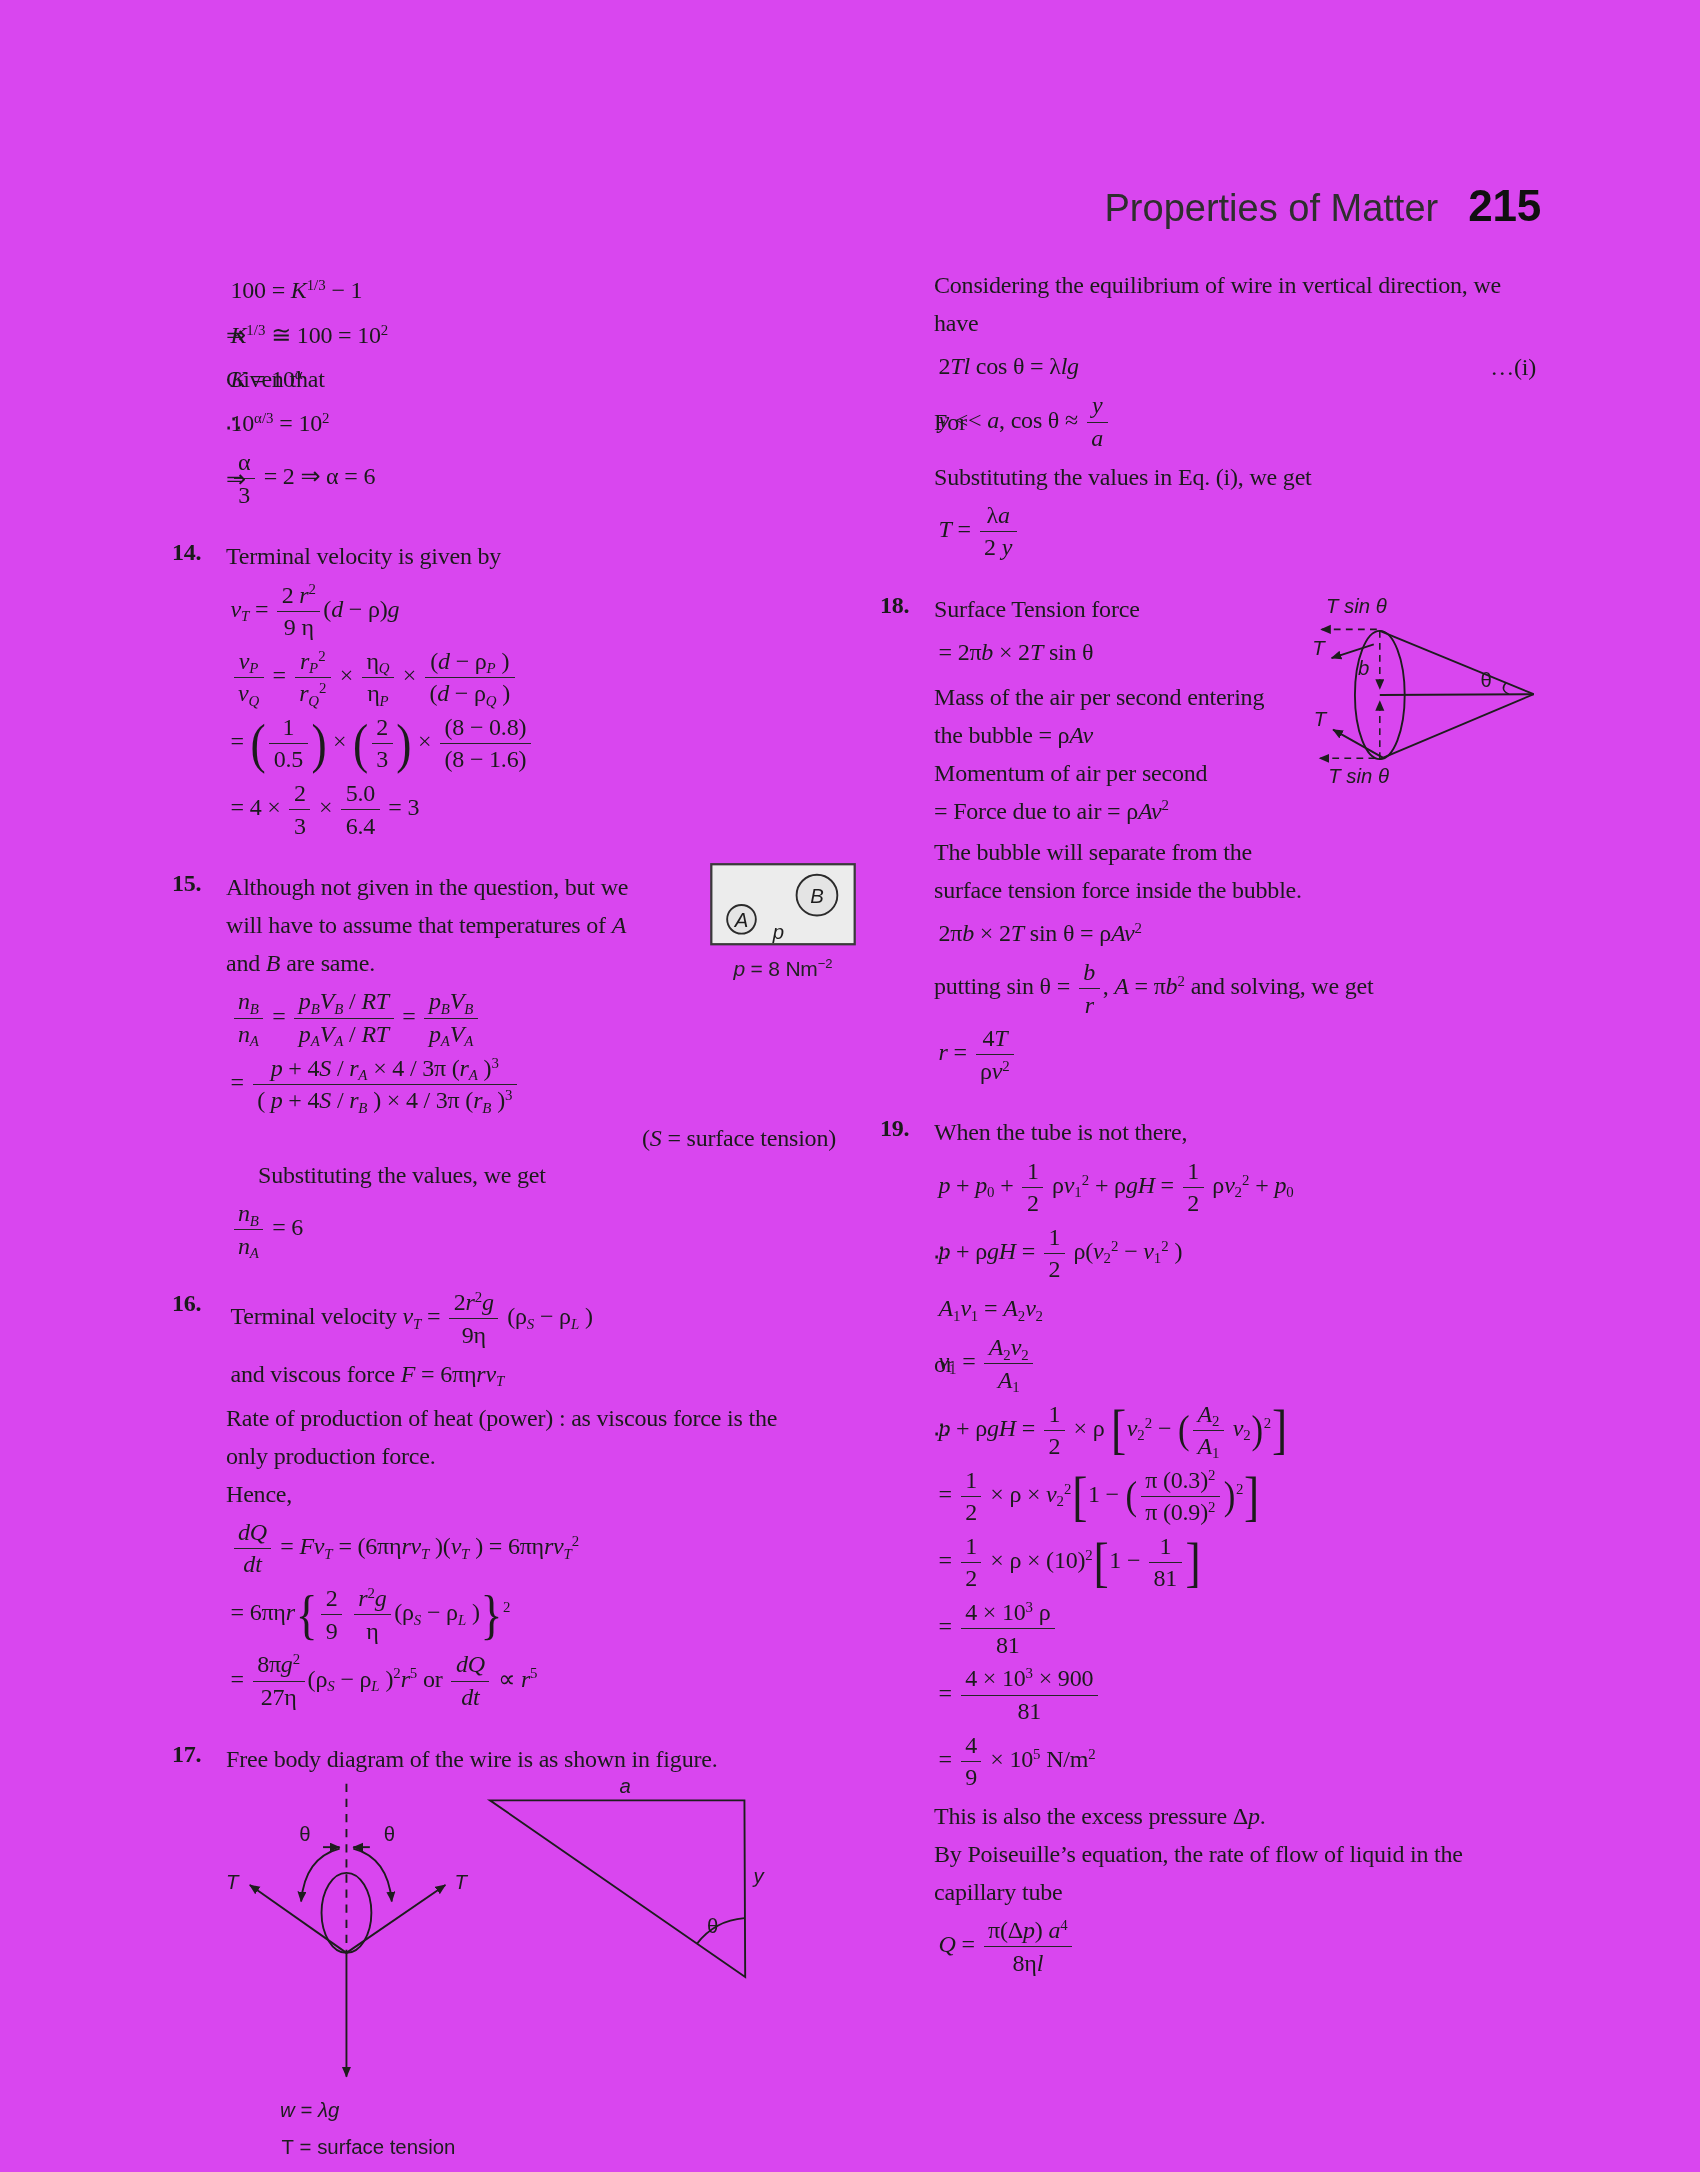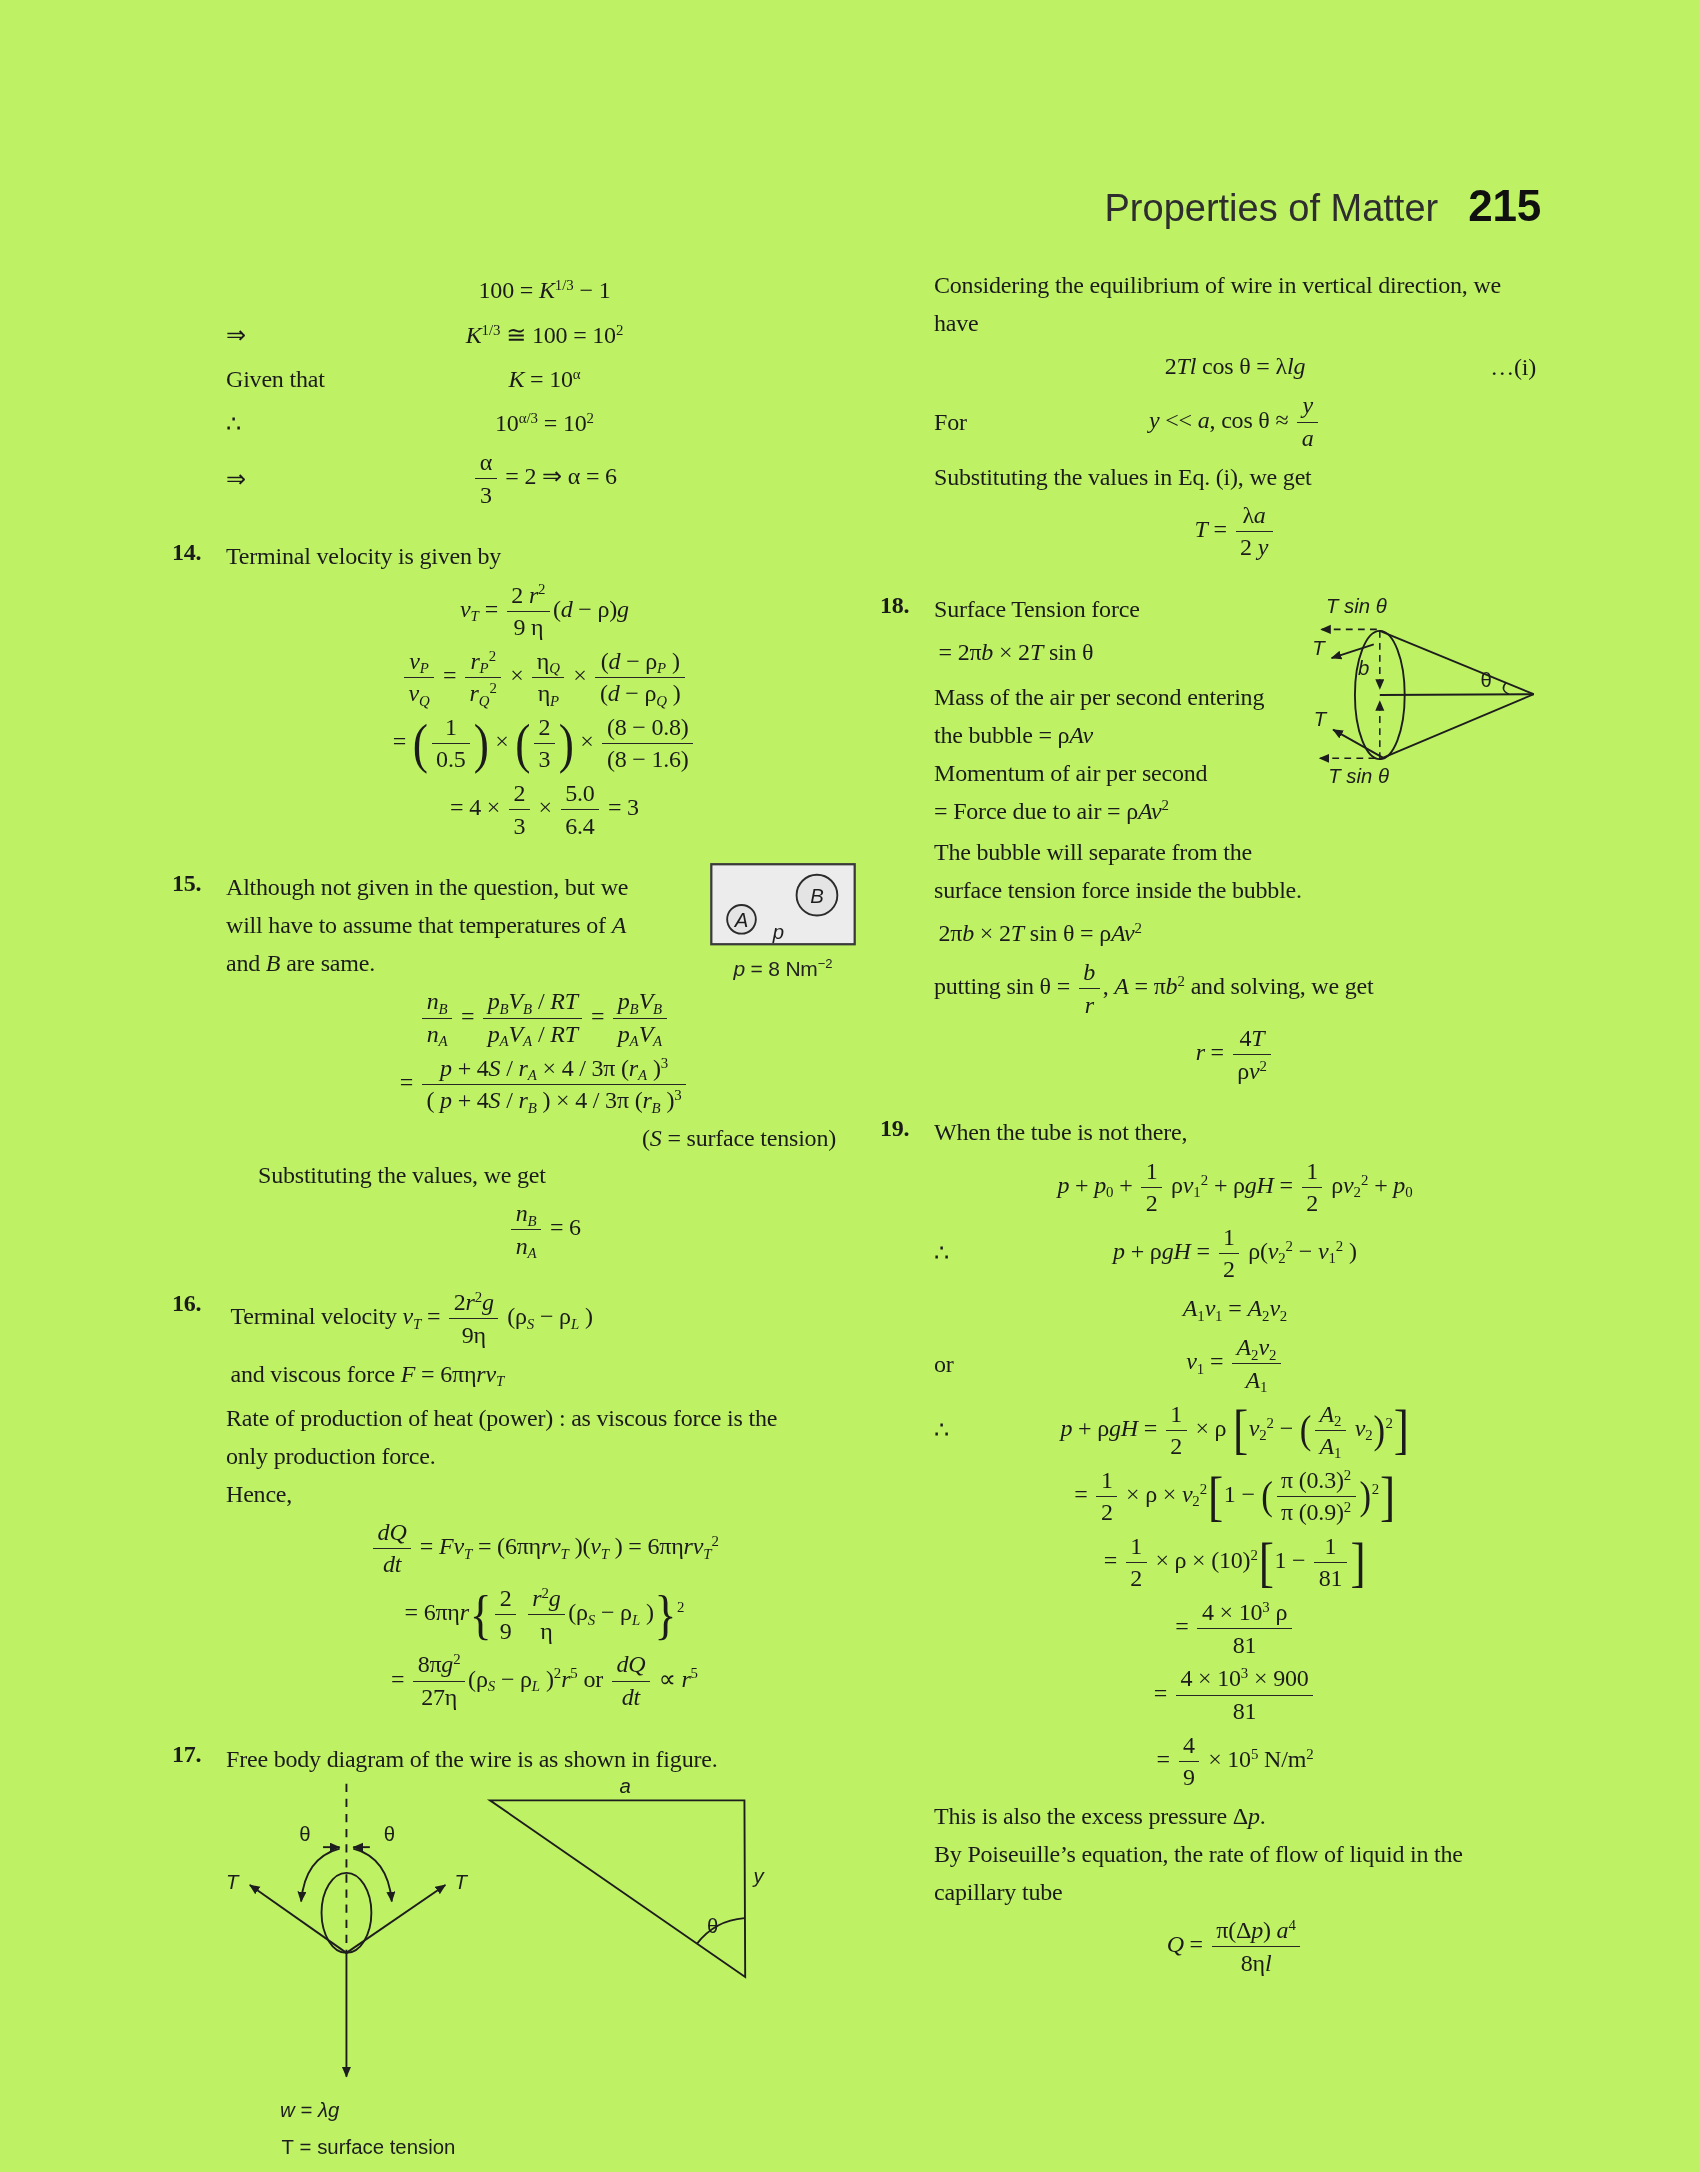--- a/index.html
+++ b/index.html
@@ -1,36 +1,36 @@
 <!DOCTYPE html>
 <html style="font-size:12px"><head>
 <meta charset="utf-8">
 <style>
   * { margin:0; padding:0; box-sizing:border-box; }
   html,body { background:#ffffff; }
   body { width:1700px; height:2172px; font-family:"Liberation Serif", serif; color:#1b1b1b; font-size:24px; letter-spacing:-0.2px; }
-  .page { position:relative; width:1700px; height:2172px; background:#bef264; overflow:hidden; }
+  .page { position:relative; width:1700px; height:2172px; background:#d946ef; overflow:hidden; }
 
   .header { position:absolute; top:181px; left:0; width:1541px; text-align:right; font-family:"Liberation Sans", sans-serif; white-space:nowrap; }
   .htitle { font-size:38px; color:#2e2e2e; letter-spacing:0; }
   .hpage  { font-size:44px; font-weight:bold; color:#101010; margin-left:30px; }
 
   .col { position:absolute; top:266px; }
   .col.left  { left:172px;  width:691px; }
   .col.right { left:880px; width:656px; }
 
   .item { position:relative; padding-left:54px; margin-top:28px; }
   .block { padding-left:54px; }
   .inum { position:absolute; left:0; top:1.5px; font-weight:bold; }
 
   .tline { line-height:38px; min-height:38px; }
   .indent { padding-left:32px; }
   .note { text-align:right; padding-right:27px; line-height:36px; }
 
-  .eqrow { position:relative; display:flex; align-items:center; justify-content:center; margin:5.3px 0; min-height:39px; }
+  .eqrow { position:relative; display:flex; align-items:center; margin:5.3px 0; min-height:39px; }
   .eqrow.left { justify-content:flex-start; }
   .eqlab { position:absolute; left:0; top:50%; transform:translateY(-50%); }
   .eqtag { position:absolute; right:0; top:50%; transform:translateY(-50%); }
   .eqbody { text-align:center; padding:0 4.5px; }
 
   .fr { display:inline-block; vertical-align:middle; text-align:center; margin:0 3px; }
   .fr .nu { display:block; border-bottom:1.9px solid #262626; padding:0.8px 4.5px 2.3px; line-height:1.12; }
   .fr .de { display:block; padding:2.3px 4.5px 0.8px; line-height:1.12; }
   sup,sub { font-size:0.62em; letter-spacing:0; }
   sup { vertical-align:baseline; position:relative; top:-0.55em; }

